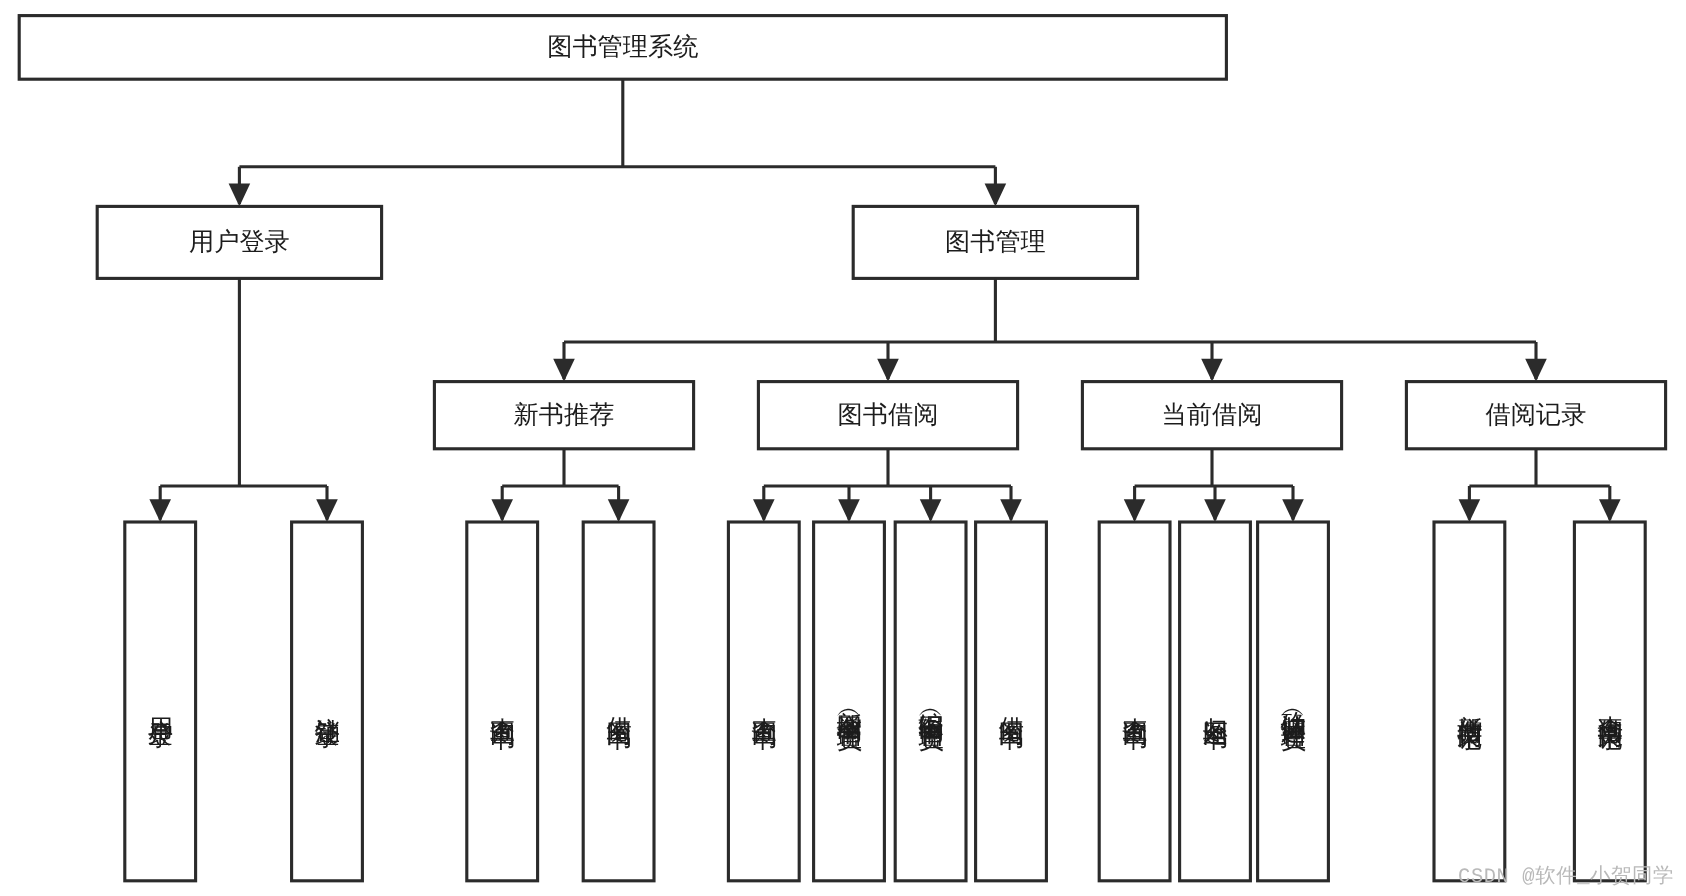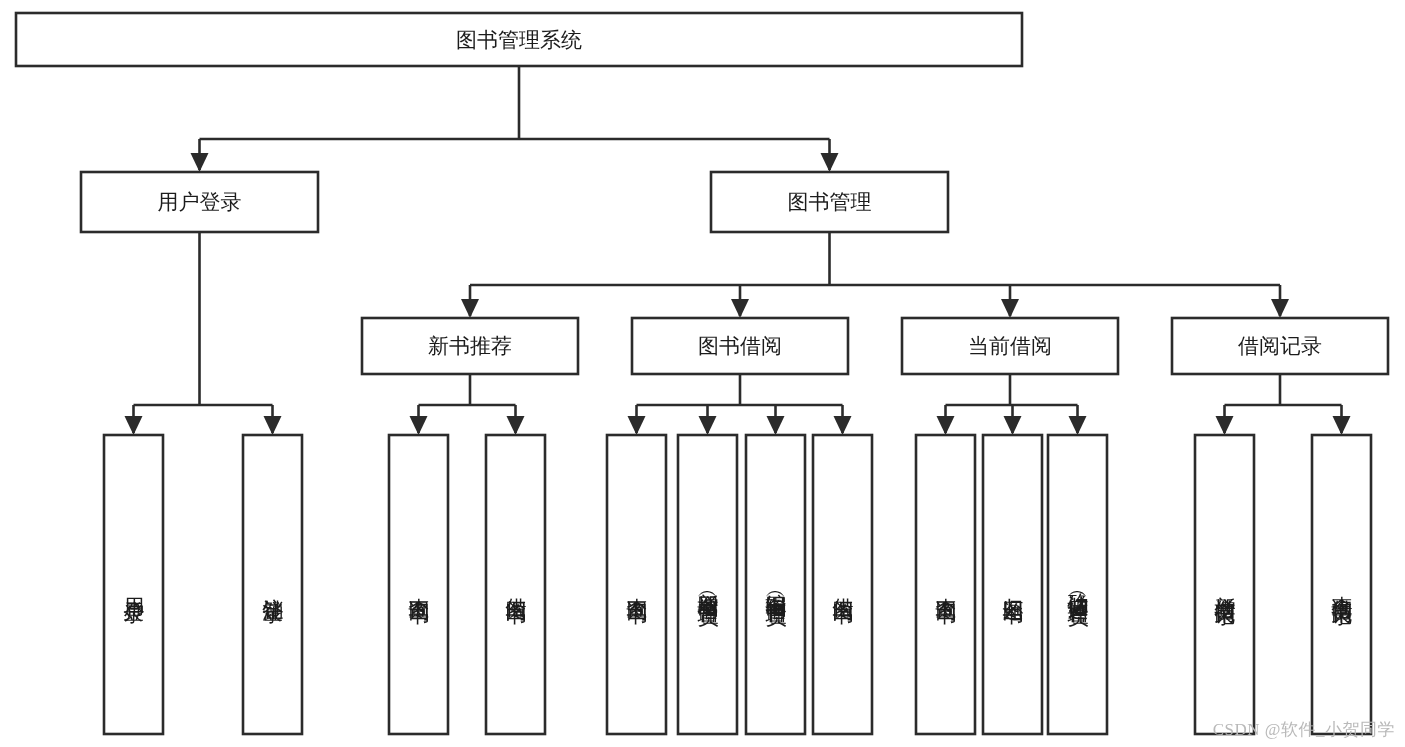--- a/index.html
+++ b/index.html
@@ -62,21 +62,21 @@
     font-size: 21px;
     line-height: 1.18;
     letter-spacing: 2px;
     color: #1c1c1c;
     white-space: nowrap;
   }
   .watermark {
     position: absolute;
     right: 10px;
     bottom: 6px;
-    font-family: Liberation Serif, serif;
+    font-family: Liberation Mono, monospace;
     font-size: 17px;
     color: #b9b9b9;
     letter-spacing: 0.5px;
     white-space: nowrap;
   }
 </style>
 </head>
 <body>
 
 <div id="diagram-root">

